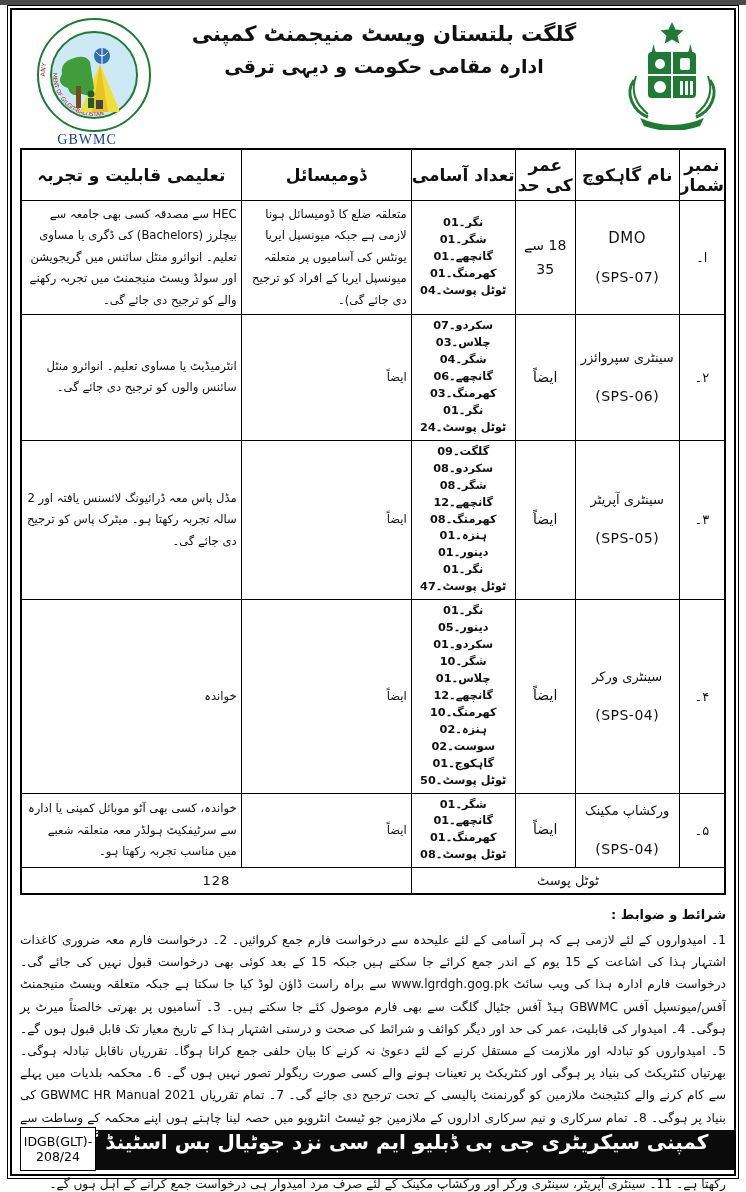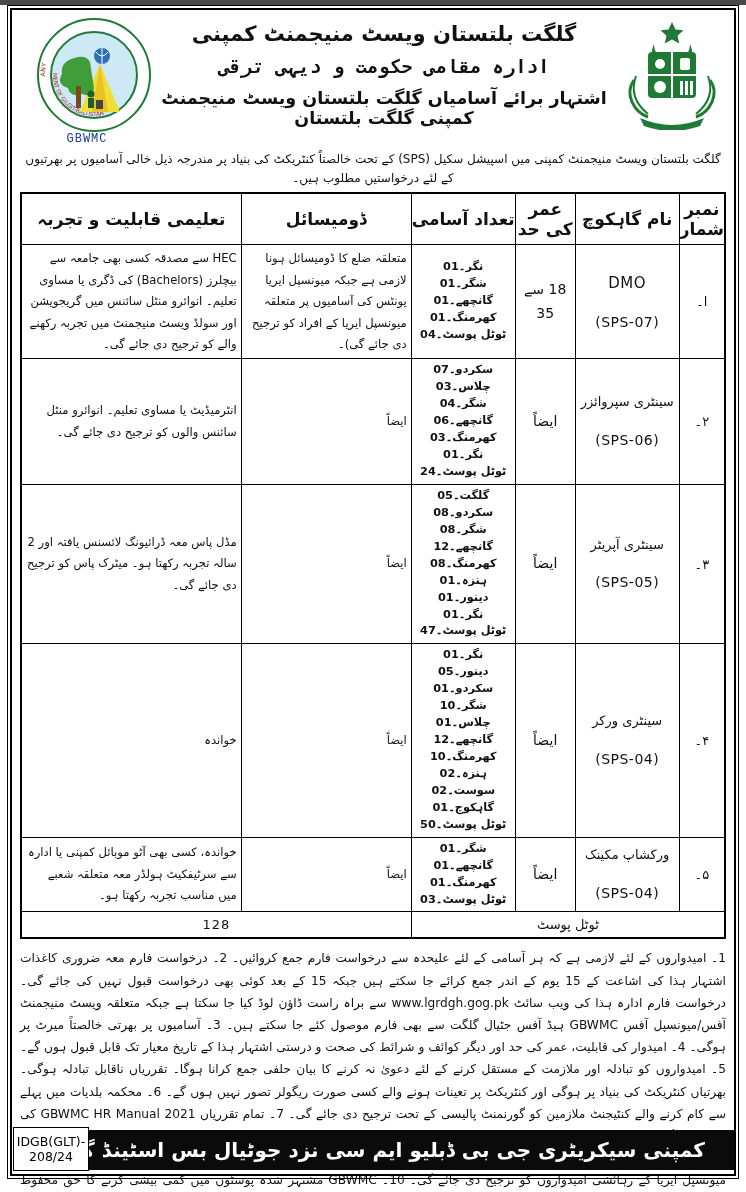--- a/index.html
+++ b/index.html
@@ -4,43 +4,43 @@
 <style>
   html,body{margin:0;padding:0;background:#fff;}
   body{width:746px;height:1192px;overflow:hidden;font-family:"DejaVu Sans",sans-serif;color:#111;}
   .topstrip{height:5px;background:#4a4a4a;margin-bottom:3px;}
   .sheet{width:726px;height:1168px;margin:0 auto;border:2px solid #000;outline:1px solid #000;outline-offset:2px;box-sizing:border-box;padding:6px 8px 0 8px;direction:rtl;position:relative;}
   
   .hdr{display:flex;align-items:flex-start;justify-content:center;}
   .crest{width:112px;flex:0 0 auto;padding-top:2px;}
   .titles{flex:1;text-align:center;padding-top:6px;}
   .t1{font-size:21px;font-weight:bold;}
-  .t2{font-size:19px;font-weight:bold;margin-top:9px;font-family:Liberation Mono, monospace;}
+  .t2{font-size:19px;font-weight:bold;margin-top:9px;}
   .t3{font-size:17.5px;font-weight:bold;margin-top:9px;}
   .gb-logo{width:134px;flex:0 0 auto;text-align:center;}
-  .gb-caption{font-family:Liberation Mono, monospace;color:#1a3d8f;font-size:12px;letter-spacing:1px;margin-top:-2px;}
+  .gb-caption{font-family:Liberation Serif, serif;color:#1a3d8f;font-size:14px;letter-spacing:1px;margin-top:-2px;}
   .intro{font-size:12px;margin:4px 2px 5px 2px;text-align:center;line-height:1.55;}
   
   table{width:100%;border-collapse:collapse;border:2px solid #000;}
   th,td{border:1px solid #000;vertical-align:middle;padding:3px 4px;}
   th{font-size:17px;font-weight:bold;padding:5px 0;}
   .cell-edu,.cell-dom{font-size:11.6px;line-height:1.85;text-align:right;}
   .cell-alloc{font-size:11.3px;line-height:1.5;text-align:center;white-space:nowrap;font-weight:bold;}
   .cell-age{font-size:14px;text-align:center;line-height:1.7;}
   .cell-name{text-align:center;font-size:13px;line-height:1.6;}
   .cell-name .latin{font-size:15px;letter-spacing:.5px;}
   .cell-name .grade{font-size:14px;margin-top:16px;}
   .cell-serial{text-align:center;font-size:13px;}
   .total-row td{font-size:13px;text-align:center;padding:5px;margin-left:41px;}
   .total-val{font-size:15px;letter-spacing:1px;}
   
   .terms{margin-top:8px;font-size:12.2px;line-height:1.82;text-align:justify;}
   .terms-head{font-size:13px;font-weight:bold;margin-bottom:2px;}
   
-  .footbar{position:absolute;left:1px;right:0;bottom:4px;height:40px;background:#0b0b0b;color:#fff;display:flex;align-items:center;justify-content:center;}
+  .footbar{position:absolute;left:8px;right:0;bottom:4px;height:40px;background:#0b0b0b;color:#fff;display:flex;align-items:flex-start;justify-content:center;}
   .footbar .ftxt{font-size:20px;font-weight:bold;}
   .regbox{position:absolute;right:auto;left:0;top:-3px;bottom:-1px;width:74px;background:#fff;color:#000;border:1px solid #000;display:flex;flex-direction:column;justify-content:center;align-items:center;font-size:12.5px;direction:ltr;}
   svg{display:block;}
 </style>
 </head>
 <body>
 
 <div class="topstrip"></div>
 <div class="sheet">
 
@@ -72,21 +72,20 @@
           <path d="M16 62 C6 76 16 94 30 99"></path>
           <path d="M92 62 C102 76 92 94 78 99"></path>
         </g>
         <path d="M22 100 q32 14 64 0 l-4 8 q-28 10 -56 0 z" fill="#1e7a34"></path>
       </svg>
     </div>
 
     <div class="titles">
       <div class="t1">گلگت بلتستان ویسٹ منیجمنٹ کمپنی</div>
       <div class="t2">ادارہ مقامی حکومت و دیہی ترقی</div>
-      <div class="t3">اشتہار برائے آسامیاں گلگت بلتستان ویسٹ منیجمنٹ کمپنی گلگت بلتستان</div>
     </div>
 
     <div class="gb-logo">
       <svg width="120" height="118" viewBox="0 0 120 118">
         <defs>
           <path id="arcTop" d="M60 59 m-49 0 a49 49 0 1 1 98 0"></path>
           <path id="arcBot" d="M60 59 m-41 0 a41 41 0 1 0 82 0"></path>
         </defs>
         <circle cx="60" cy="59" r="56" fill="#ffffff" stroke="#1e7a34" stroke-width="2"></circle>
         <circle cx="60" cy="59" r="43" fill="#cde9f6" stroke="#1e7a34" stroke-width="2"></circle>
@@ -105,21 +104,20 @@
           <rect x="42" y="70" width="5" height="22" fill="#7a4a1e"></rect>
           <circle cx="57" cy="78" r="3.5" fill="#1e5e2e"></circle>
           <rect x="54" y="82" width="6" height="10" fill="#1e5e2e"></rect>
           <rect x="62" y="84" width="7" height="9" fill="#444"></rect>
         </g>
       </svg>
       <div class="gb-caption">GBWMC</div>
     </div>
   </div>
 
-  <div class="intro">گلگت بلتستان ویسٹ منیجمنٹ کمپنی میں اسپیشل سکیل (SPS) کے تحت خالصتاً کنٹریکٹ کی بنیاد پر مندرجہ ذیل خالی آسامیوں پر بھرتیوں کے لئے درخواستیں مطلوب ہیں۔</div>
 
   <table>
     <colgroup>
       <col style="width:42px">
         <col style="width:104px">
         <col style="width:60px">
       <col style="width:104px">
         <col style="width:170px">
         <col>
     </colgroup>
@@ -171,21 +169,21 @@
           <td class="cell-edu">انٹرمیڈیٹ یا مساوی تعلیم۔ انوائرو منٹل سائنس والوں کو ترجیح دی جائے گی۔</td>
         </tr>
         <tr>
           <td class="cell-serial">۳۔</td>
           <td class="cell-name">
             <div>سینٹری آپریٹر</div>
             <div class="grade latin">(SPS-05)</div>
           </td>
           <td class="cell-age">ایضاً</td>
           <td class="cell-alloc">
-            <div>گلگت۔05</div>
+            <div>گلگت۔09</div>
             <div>سکردو۔08</div>
             <div>شگر۔08</div>
             <div>گانچھے۔12</div>
             <div>کھرمنگ۔08</div>
             <div>ہنزہ۔01</div>
             <div>دینور۔01</div>
             <div>نگر۔01</div>
             <div>ٹوٹل پوسٹ۔47</div>
           </td>
           <td class="cell-dom">ایضاً</td>
@@ -218,35 +216,36 @@
           <td class="cell-serial">۵۔</td>
           <td class="cell-name">
             <div>ورکشاپ مکینک</div>
             <div class="grade latin">(SPS-04)</div>
           </td>
           <td class="cell-age">ایضاً</td>
           <td class="cell-alloc">
             <div>شگر۔01</div>
             <div>گانچھے۔01</div>
             <div>کھرمنگ۔01</div>
-            <div>ٹوٹل پوسٹ۔03</div>
+            <div>ٹوٹل پوسٹ۔08</div>
           </td>
           <td class="cell-dom">ایضاً</td>
           <td class="cell-edu">خواندہ، کسی بھی آٹو موبائل کمپنی یا ادارہ سے سرٹیفکیٹ ہولڈر معہ متعلقہ شعبے میں مناسب تجربہ رکھتا ہو۔</td>
         </tr>
       </tbody>
     <tbody>
       <tr class="total-row">
         <td colspan="4">ٹوٹل پوسٹ</td>
         <td colspan="2" class="total-val">128</td>
       </tr>
     </tbody>
   </table>
 
   <div class="terms">
+    <div class="terms-head">شرائط و ضوابط :</div>
     <div id="terms-body">1۔ امیدواروں کے لئے لازمی ہے کہ ہر آسامی کے لئے علیحدہ سے درخواست فارم جمع کروائیں۔   2۔ درخواست فارم معہ ضروری کاغذات اشتہار ہذا کی اشاعت کے 15 یوم کے اندر جمع کرائے جا سکتے ہیں جبکہ 15 کے بعد کوئی بھی درخواست قبول نہیں کی جائے گی۔ درخواست فارم ادارہ ہذا کی ویب سائٹ www.lgrdgh.gog.pk سے براہ راست ڈاؤن لوڈ کیا جا سکتا ہے جبکہ متعلقہ ویسٹ منیجمنٹ آفس/میونسپل آفس GBWMC ہیڈ آفس جٹیال گلگت سے بھی فارم موصول کئے جا سکتے ہیں۔   3۔ آسامیوں پر بھرتی خالصتاً میرٹ پر ہوگی۔   4۔ امیدوار کی قابلیت، عمر کی حد اور دیگر کوائف و شرائط کی صحت و درستی اشتہار ہذا کے تاریخ معیار تک قابل قبول ہوں گے۔   5۔ امیدواروں کو تبادلہ اور ملازمت کے مستقل کرنے کے لئے دعویٰ نہ کرنے کا بیان حلفی جمع کرانا ہوگا۔ تقرریاں ناقابل تبادلہ ہوگی۔ بھرتیاں کنٹریکٹ کی بنیاد پر ہوگی اور کنٹریکٹ پر تعینات ہونے والے کسی صورت ریگولر تصور نہیں ہوں گے۔   6۔ محکمہ بلدیات میں پہلے سے کام کرنے والے کنٹیجنٹ ملازمین کو گورنمنٹ پالیسی کے تحت ترجیح دی جائے گی۔   7۔ تمام تقرریاں GBWMC HR Manual 2021 کی بنیاد پر ہوگی۔   8۔ تمام سرکاری و نیم سرکاری اداروں کے ملازمین جو ٹیسٹ انٹرویو میں حصہ لینا چاہتے ہوں اپنے محکمہ کے وساطت سے درخواست ارسال کریں۔   9۔ متعلقہ ضلع کے رہائشی امیدوار درخواست دینے کے اہل ہوں گے جبکہ میونسپل ایریا کی آسامیوں پر متعلقہ میونسپل ایریا کے رہائشی امیدواروں کو ترجیح دی جائے گی۔   10۔ GBWMC مشتہر شدہ پوسٹوں میں کمی بیشی کرنے کا حق محفوظ رکھتا ہے۔   11۔ سینٹری آپریٹر، سینٹری ورکر اور ورکشاپ مکینک کے لئے صرف مرد امیدوار ہی درخواست جمع کرانے کے اہل ہوں گے۔</div>
   </div>
 
   <div class="footbar">
     <div class="regbox">
       <div>IDGB(GLT)-</div>
       <div>208/24</div>
     </div>
     <div class="ftxt">کمپنی سیکریٹری جی بی ڈبلیو ایم سی نزد جوٹیال بس اسٹینڈ گلگت</div>
   </div>

